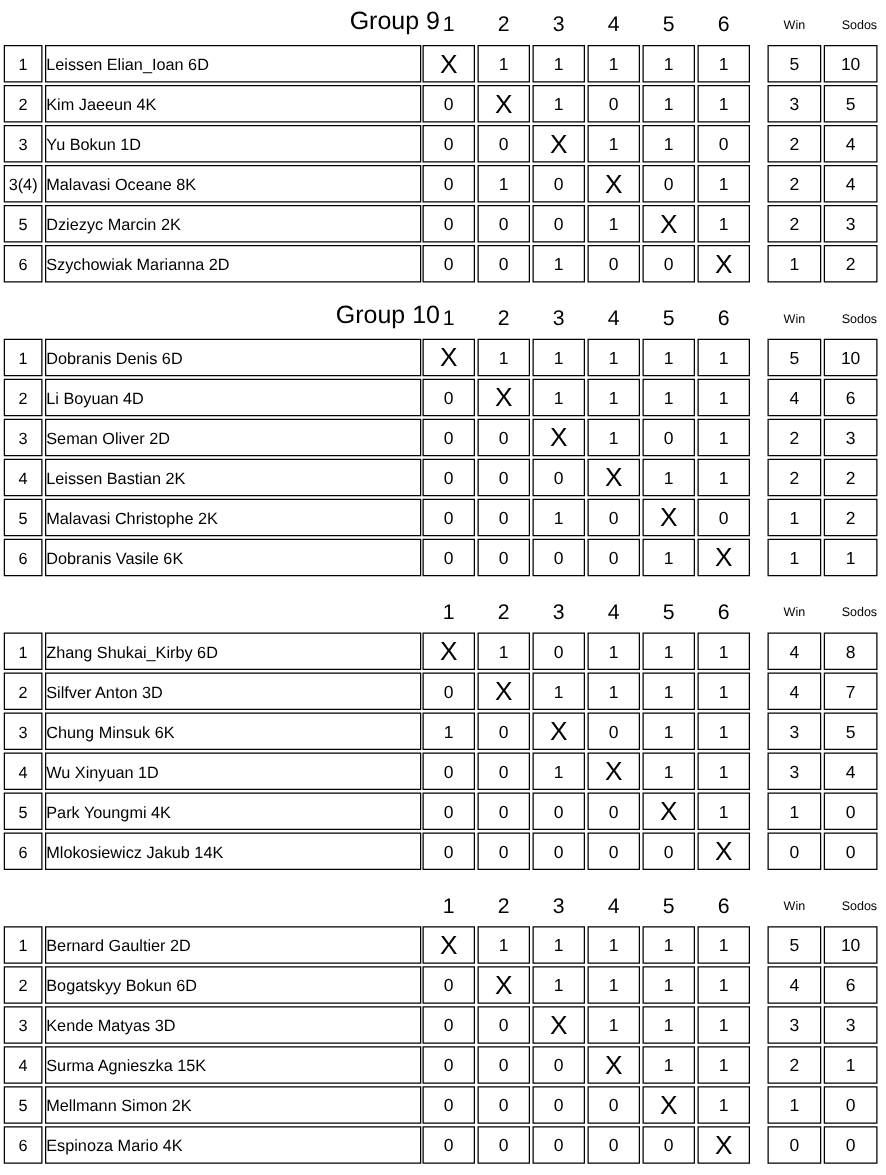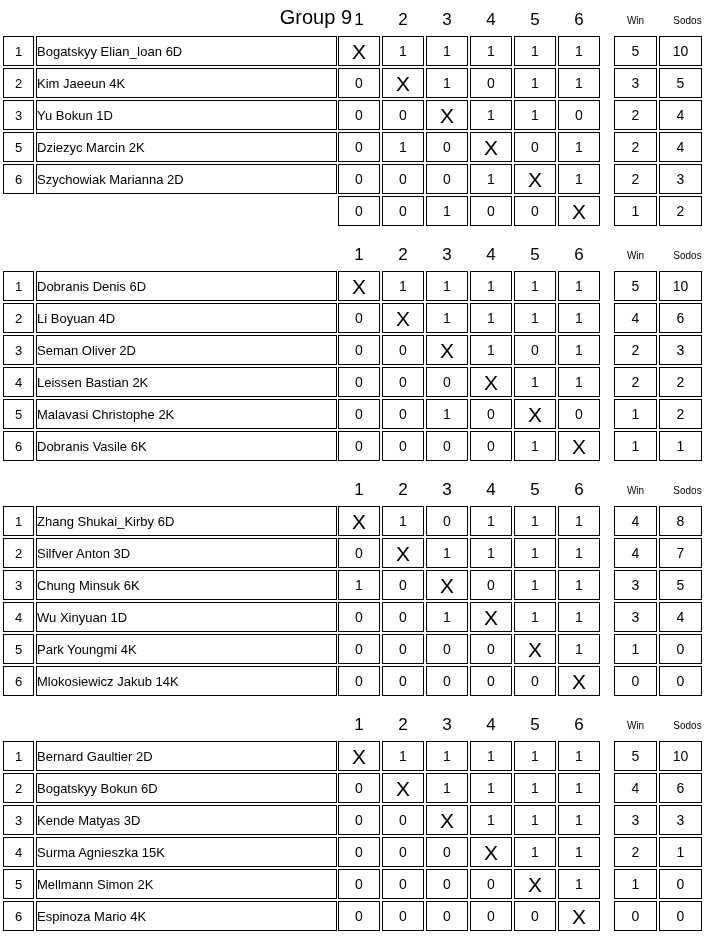--- a/index.html
+++ b/index.html
@@ -109,31 +109,35 @@
           <div class="round-head" style="left: 513px;">5</div>
           <div class="round-head" style="left: 557px;">6</div>
         </div>
     <div class="win-head">Win</div>
     <div class="sodos-head">Sodos</div>
 
     <table class="tbl left-tbl">
       <tbody>
             <tr>
               <td class="rank">1</td>
-              <td class="pname">Bogatskyy Elian_Ioan 6D</td>
+              <td class="pname">Leissen Elian_Ioan 6D</td>
             </tr>
             <tr>
               <td class="rank">2</td>
               <td class="pname">Kim Jaeeun 4K</td>
             </tr>
             <tr>
               <td class="rank">3</td>
               <td class="pname">Yu Bokun 1D</td>
             </tr>
             <tr>
+              <td class="rank">3(4)</td>
+              <td class="pname">Malavasi Oceane 8K</td>
+            </tr>
+            <tr>
               <td class="rank">5</td>
               <td class="pname">Dziezyc Marcin 2K</td>
             </tr>
             <tr>
               <td class="rank">6</td>
               <td class="pname">Szychowiak Marianna 2D</td>
             </tr>
           </tbody>
     </table>
 
@@ -208,20 +212,145 @@
               <td class="score">2</td>
               <td class="score">4</td>
             </tr>
             <tr>
               <td class="score">2</td>
               <td class="score">3</td>
             </tr>
             <tr>
               <td class="score">1</td>
               <td class="score">2</td>
+            </tr>
+          </tbody>
+    </table>
+  </div>
+
+  <div class="group">
+    <div class="group-title">Group 10</div>
+    <div>
+          <div class="round-head" style="left: 337px;">1</div>
+          <div class="round-head" style="left: 381px;">2</div>
+          <div class="round-head" style="left: 425px;">3</div>
+          <div class="round-head" style="left: 469px;">4</div>
+          <div class="round-head" style="left: 513px;">5</div>
+          <div class="round-head" style="left: 557px;">6</div>
+        </div>
+    <div class="win-head">Win</div>
+    <div class="sodos-head">Sodos</div>
+
+    <table class="tbl left-tbl">
+      <tbody>
+            <tr>
+              <td class="rank">1</td>
+              <td class="pname">Dobranis Denis 6D</td>
+            </tr>
+            <tr>
+              <td class="rank">2</td>
+              <td class="pname">Li Boyuan 4D</td>
+            </tr>
+            <tr>
+              <td class="rank">3</td>
+              <td class="pname">Seman Oliver 2D</td>
+            </tr>
+            <tr>
+              <td class="rank">4</td>
+              <td class="pname">Leissen Bastian 2K</td>
+            </tr>
+            <tr>
+              <td class="rank">5</td>
+              <td class="pname">Malavasi Christophe 2K</td>
+            </tr>
+            <tr>
+              <td class="rank">6</td>
+              <td class="pname">Dobranis Vasile 6K</td>
+            </tr>
+          </tbody>
+    </table>
+
+    <table class="tbl matrix-tbl">
+      <tbody>
+            <tr>
+              <td class="res xmark">X</td>
+              <td class="res">1</td>
+              <td class="res">1</td>
+              <td class="res">1</td>
+              <td class="res">1</td>
+              <td class="res">1</td>
+            </tr>
+            <tr>
+              <td class="res">0</td>
+              <td class="res xmark">X</td>
+              <td class="res">1</td>
+              <td class="res">1</td>
+              <td class="res">1</td>
+              <td class="res">1</td>
+            </tr>
+            <tr>
+              <td class="res">0</td>
+              <td class="res">0</td>
+              <td class="res xmark">X</td>
+              <td class="res">1</td>
+              <td class="res">0</td>
+              <td class="res">1</td>
+            </tr>
+            <tr>
+              <td class="res">0</td>
+              <td class="res">0</td>
+              <td class="res">0</td>
+              <td class="res xmark">X</td>
+              <td class="res">1</td>
+              <td class="res">1</td>
+            </tr>
+            <tr>
+              <td class="res">0</td>
+              <td class="res">0</td>
+              <td class="res">1</td>
+              <td class="res">0</td>
+              <td class="res xmark">X</td>
+              <td class="res">0</td>
+            </tr>
+            <tr>
+              <td class="res">0</td>
+              <td class="res">0</td>
+              <td class="res">0</td>
+              <td class="res">0</td>
+              <td class="res">1</td>
+              <td class="res xmark">X</td>
+            </tr>
+          </tbody>
+    </table>
+
+    <table class="tbl win-tbl">
+      <tbody>
+            <tr>
+              <td class="score">5</td>
+              <td class="score">10</td>
+            </tr>
+            <tr>
+              <td class="score">4</td>
+              <td class="score">6</td>
+            </tr>
+            <tr>
+              <td class="score">2</td>
+              <td class="score">3</td>
+            </tr>
+            <tr>
+              <td class="score">2</td>
+              <td class="score">2</td>
+            </tr>
+            <tr>
+              <td class="score">1</td>
+              <td class="score">2</td>
+            </tr>
+            <tr>
+              <td class="score">1</td>
+              <td class="score">1</td>
             </tr>
           </tbody>
     </table>
   </div>
 
   <div class="group">
     <div>
           <div class="round-head" style="left: 337px;">1</div>
           <div class="round-head" style="left: 381px;">2</div>
           <div class="round-head" style="left: 425px;">3</div>
@@ -229,123 +358,123 @@
           <div class="round-head" style="left: 513px;">5</div>
           <div class="round-head" style="left: 557px;">6</div>
         </div>
     <div class="win-head">Win</div>
     <div class="sodos-head">Sodos</div>
 
     <table class="tbl left-tbl">
       <tbody>
             <tr>
               <td class="rank">1</td>
-              <td class="pname">Dobranis Denis 6D</td>
+              <td class="pname">Zhang Shukai_Kirby 6D</td>
             </tr>
             <tr>
               <td class="rank">2</td>
-              <td class="pname">Li Boyuan 4D</td>
+              <td class="pname">Silfver Anton 3D</td>
             </tr>
             <tr>
               <td class="rank">3</td>
-              <td class="pname">Seman Oliver 2D</td>
+              <td class="pname">Chung Minsuk 6K</td>
             </tr>
             <tr>
               <td class="rank">4</td>
-              <td class="pname">Leissen Bastian 2K</td>
+              <td class="pname">Wu Xinyuan 1D</td>
             </tr>
             <tr>
               <td class="rank">5</td>
-              <td class="pname">Malavasi Christophe 2K</td>
+              <td class="pname">Park Youngmi 4K</td>
             </tr>
             <tr>
               <td class="rank">6</td>
-              <td class="pname">Dobranis Vasile 6K</td>
+              <td class="pname">Mlokosiewicz Jakub 14K</td>
             </tr>
           </tbody>
     </table>
 
     <table class="tbl matrix-tbl">
       <tbody>
             <tr>
               <td class="res xmark">X</td>
               <td class="res">1</td>
-              <td class="res">1</td>
-              <td class="res">1</td>
-              <td class="res">1</td>
-              <td class="res">1</td>
-            </tr>
-            <tr>
-              <td class="res">0</td>
-              <td class="res xmark">X</td>
-              <td class="res">1</td>
-              <td class="res">1</td>
-              <td class="res">1</td>
-              <td class="res">1</td>
-            </tr>
-            <tr>
-              <td class="res">0</td>
-              <td class="res">0</td>
-              <td class="res xmark">X</td>
-              <td class="res">1</td>
-              <td class="res">0</td>
-              <td class="res">1</td>
-            </tr>
-            <tr>
-              <td class="res">0</td>
-              <td class="res">0</td>
-              <td class="res">0</td>
-              <td class="res xmark">X</td>
-              <td class="res">1</td>
-              <td class="res">1</td>
-            </tr>
-            <tr>
-              <td class="res">0</td>
-              <td class="res">0</td>
-              <td class="res">1</td>
-              <td class="res">0</td>
-              <td class="res xmark">X</td>
-              <td class="res">0</td>
-            </tr>
-            <tr>
-              <td class="res">0</td>
-              <td class="res">0</td>
-              <td class="res">0</td>
-              <td class="res">0</td>
-              <td class="res">1</td>
+              <td class="res">0</td>
+              <td class="res">1</td>
+              <td class="res">1</td>
+              <td class="res">1</td>
+            </tr>
+            <tr>
+              <td class="res">0</td>
+              <td class="res xmark">X</td>
+              <td class="res">1</td>
+              <td class="res">1</td>
+              <td class="res">1</td>
+              <td class="res">1</td>
+            </tr>
+            <tr>
+              <td class="res">1</td>
+              <td class="res">0</td>
+              <td class="res xmark">X</td>
+              <td class="res">0</td>
+              <td class="res">1</td>
+              <td class="res">1</td>
+            </tr>
+            <tr>
+              <td class="res">0</td>
+              <td class="res">0</td>
+              <td class="res">1</td>
+              <td class="res xmark">X</td>
+              <td class="res">1</td>
+              <td class="res">1</td>
+            </tr>
+            <tr>
+              <td class="res">0</td>
+              <td class="res">0</td>
+              <td class="res">0</td>
+              <td class="res">0</td>
+              <td class="res xmark">X</td>
+              <td class="res">1</td>
+            </tr>
+            <tr>
+              <td class="res">0</td>
+              <td class="res">0</td>
+              <td class="res">0</td>
+              <td class="res">0</td>
+              <td class="res">0</td>
               <td class="res xmark">X</td>
             </tr>
           </tbody>
     </table>
 
     <table class="tbl win-tbl">
       <tbody>
             <tr>
+              <td class="score">4</td>
+              <td class="score">8</td>
+            </tr>
+            <tr>
+              <td class="score">4</td>
+              <td class="score">7</td>
+            </tr>
+            <tr>
+              <td class="score">3</td>
               <td class="score">5</td>
-              <td class="score">10</td>
-            </tr>
-            <tr>
+            </tr>
+            <tr>
+              <td class="score">3</td>
               <td class="score">4</td>
-              <td class="score">6</td>
-            </tr>
-            <tr>
-              <td class="score">2</td>
-              <td class="score">3</td>
-            </tr>
-            <tr>
-              <td class="score">2</td>
-              <td class="score">2</td>
             </tr>
             <tr>
               <td class="score">1</td>
-              <td class="score">2</td>
-            </tr>
-            <tr>
-              <td class="score">1</td>
-              <td class="score">1</td>
+              <td class="score">0</td>
+            </tr>
+            <tr>
+              <td class="score">0</td>
+              <td class="score">0</td>
             </tr>
           </tbody>
     </table>
   </div>
 
   <div class="group">
     <div>
           <div class="round-head" style="left: 337px;">1</div>
           <div class="round-head" style="left: 381px;">2</div>
           <div class="round-head" style="left: 425px;">3</div>
@@ -353,144 +482,20 @@
           <div class="round-head" style="left: 513px;">5</div>
           <div class="round-head" style="left: 557px;">6</div>
         </div>
     <div class="win-head">Win</div>
     <div class="sodos-head">Sodos</div>
 
     <table class="tbl left-tbl">
       <tbody>
             <tr>
               <td class="rank">1</td>
-              <td class="pname">Zhang Shukai_Kirby 6D</td>
-            </tr>
-            <tr>
-              <td class="rank">2</td>
-              <td class="pname">Silfver Anton 3D</td>
-            </tr>
-            <tr>
-              <td class="rank">3</td>
-              <td class="pname">Chung Minsuk 6K</td>
-            </tr>
-            <tr>
-              <td class="rank">4</td>
-              <td class="pname">Wu Xinyuan 1D</td>
-            </tr>
-            <tr>
-              <td class="rank">5</td>
-              <td class="pname">Park Youngmi 4K</td>
-            </tr>
-            <tr>
-              <td class="rank">6</td>
-              <td class="pname">Mlokosiewicz Jakub 14K</td>
-            </tr>
-          </tbody>
-    </table>
-
-    <table class="tbl matrix-tbl">
-      <tbody>
-            <tr>
-              <td class="res xmark">X</td>
-              <td class="res">1</td>
-              <td class="res">0</td>
-              <td class="res">1</td>
-              <td class="res">1</td>
-              <td class="res">1</td>
-            </tr>
-            <tr>
-              <td class="res">0</td>
-              <td class="res xmark">X</td>
-              <td class="res">1</td>
-              <td class="res">1</td>
-              <td class="res">1</td>
-              <td class="res">1</td>
-            </tr>
-            <tr>
-              <td class="res">1</td>
-              <td class="res">0</td>
-              <td class="res xmark">X</td>
-              <td class="res">0</td>
-              <td class="res">1</td>
-              <td class="res">1</td>
-            </tr>
-            <tr>
-              <td class="res">0</td>
-              <td class="res">0</td>
-              <td class="res">1</td>
-              <td class="res xmark">X</td>
-              <td class="res">1</td>
-              <td class="res">1</td>
-            </tr>
-            <tr>
-              <td class="res">0</td>
-              <td class="res">0</td>
-              <td class="res">0</td>
-              <td class="res">0</td>
-              <td class="res xmark">X</td>
-              <td class="res">1</td>
-            </tr>
-            <tr>
-              <td class="res">0</td>
-              <td class="res">0</td>
-              <td class="res">0</td>
-              <td class="res">0</td>
-              <td class="res">0</td>
-              <td class="res xmark">X</td>
-            </tr>
-          </tbody>
-    </table>
-
-    <table class="tbl win-tbl">
-      <tbody>
-            <tr>
-              <td class="score">4</td>
-              <td class="score">8</td>
-            </tr>
-            <tr>
-              <td class="score">4</td>
-              <td class="score">7</td>
-            </tr>
-            <tr>
-              <td class="score">3</td>
-              <td class="score">5</td>
-            </tr>
-            <tr>
-              <td class="score">3</td>
-              <td class="score">4</td>
-            </tr>
-            <tr>
-              <td class="score">1</td>
-              <td class="score">0</td>
-            </tr>
-            <tr>
-              <td class="score">0</td>
-              <td class="score">0</td>
-            </tr>
-          </tbody>
-    </table>
-  </div>
-
-  <div class="group">
-    <div>
-          <div class="round-head" style="left: 337px;">1</div>
-          <div class="round-head" style="left: 381px;">2</div>
-          <div class="round-head" style="left: 425px;">3</div>
-          <div class="round-head" style="left: 469px;">4</div>
-          <div class="round-head" style="left: 513px;">5</div>
-          <div class="round-head" style="left: 557px;">6</div>
-        </div>
-    <div class="win-head">Win</div>
-    <div class="sodos-head">Sodos</div>
-
-    <table class="tbl left-tbl">
-      <tbody>
-            <tr>
-              <td class="rank">1</td>
               <td class="pname">Bernard Gaultier 2D</td>
             </tr>
             <tr>
               <td class="rank">2</td>
               <td class="pname">Bogatskyy Bokun 6D</td>
             </tr>
             <tr>
               <td class="rank">3</td>
               <td class="pname">Kende Matyas 3D</td>
             </tr>

